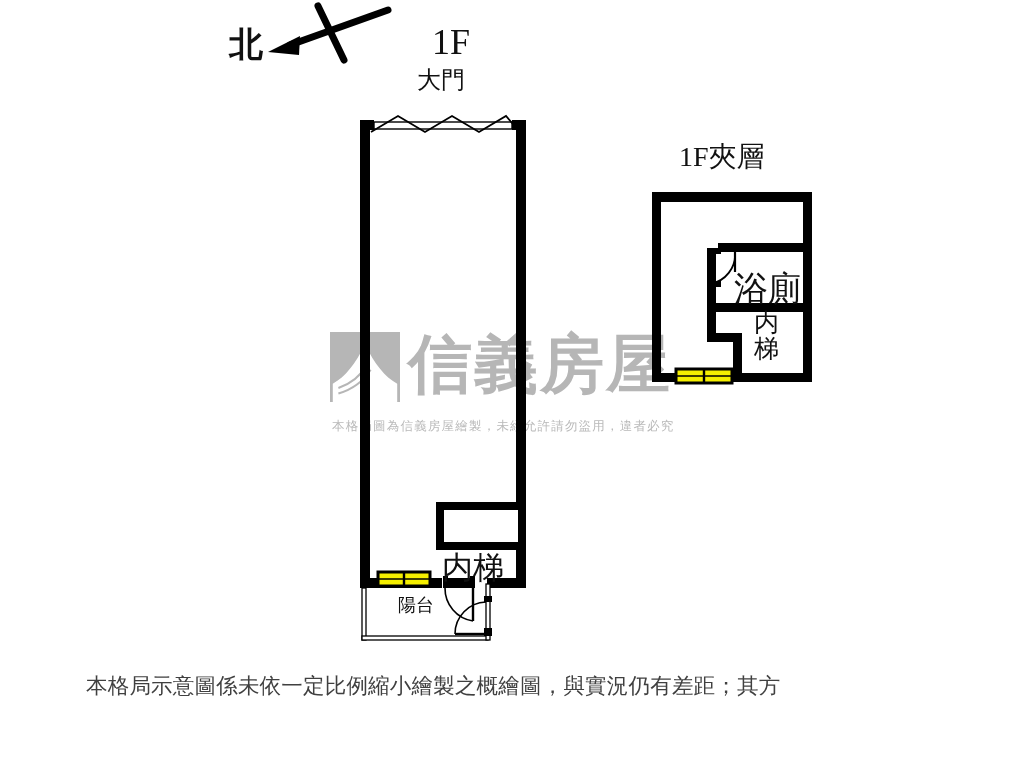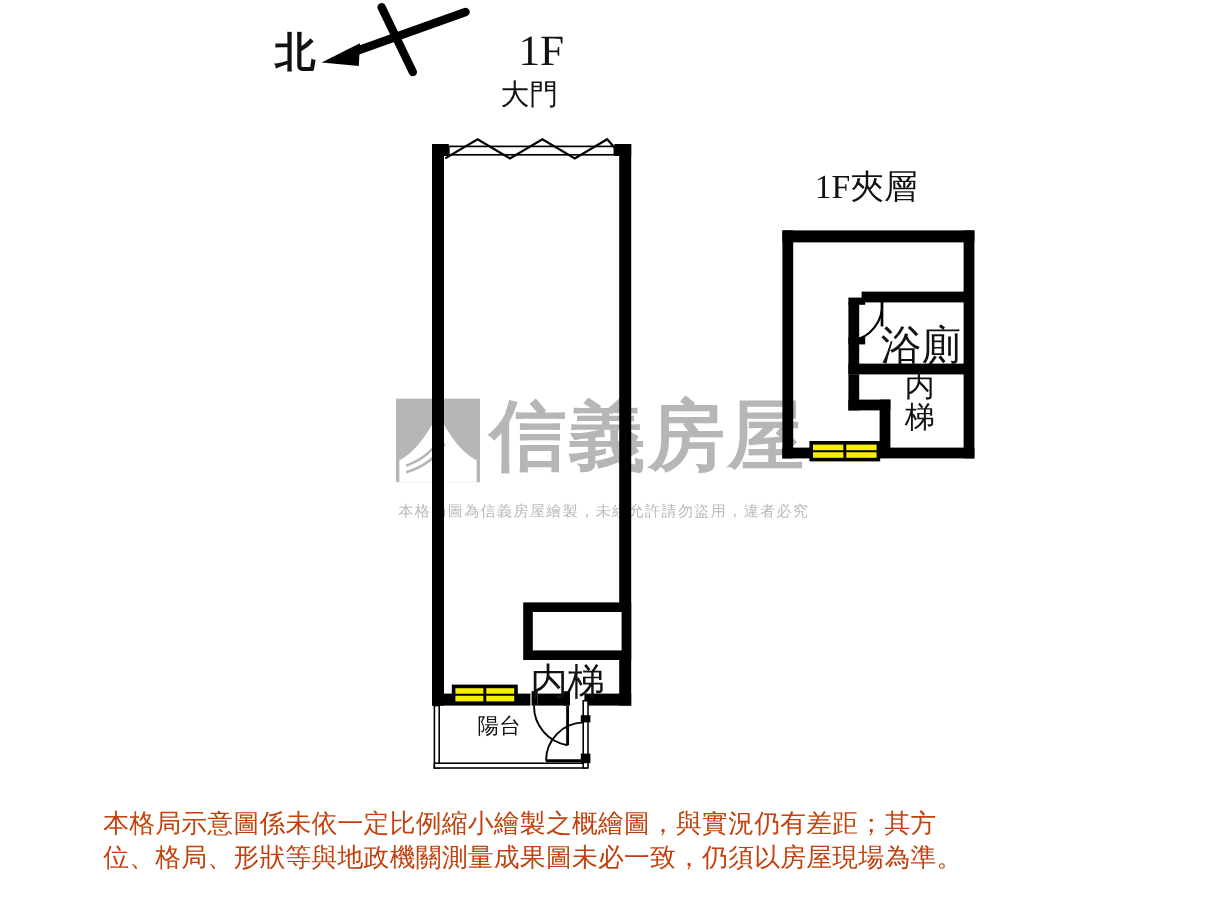--- a/index.html
+++ b/index.html
@@ -85,21 +85,21 @@
   }
 
   
   #disclaimer {
     position: absolute;
     left: 86px;
     top: 672px;
     width: 880px;
     font-size: 21.5px;
     line-height: 1.34;
-    color: #c2410c;
+    color: #404040;
     font-family: "Liberation Serif", "DejaVu Serif", serif;
     letter-spacing: 0.2px;
   }
   #disclaimer div { white-space: nowrap; }
 </style>
 </head>
 <body>
 
 <div id="plan-root">
 
@@ -227,16 +227,15 @@
   <div class="lbl" id="floor-title">1F</div>
   <div class="lbl" id="main-door-label">大門</div>
   <div class="lbl" id="mezz-title">1F夾層</div>
   <div class="lbl" id="bath-label">浴廁</div>
   <div class="lbl" id="mezz-stair-label"><span><div>内</div><div>梯</div></span></div>
   <div class="lbl" id="main-stair-label">内梯</div>
   <div class="lbl" id="balcony-label">陽台</div>
 
   <div id="disclaimer">
     <div>本格局示意圖係未依一定比例縮小繪製之概繪圖，與實況仍有差距；其方</div>
-    <div>位、格局、形狀等與地政機關測量成果圖未必一致，仍須以房屋現場為準。</div>
   </div>
 
 </div>
 
 </body></html>

